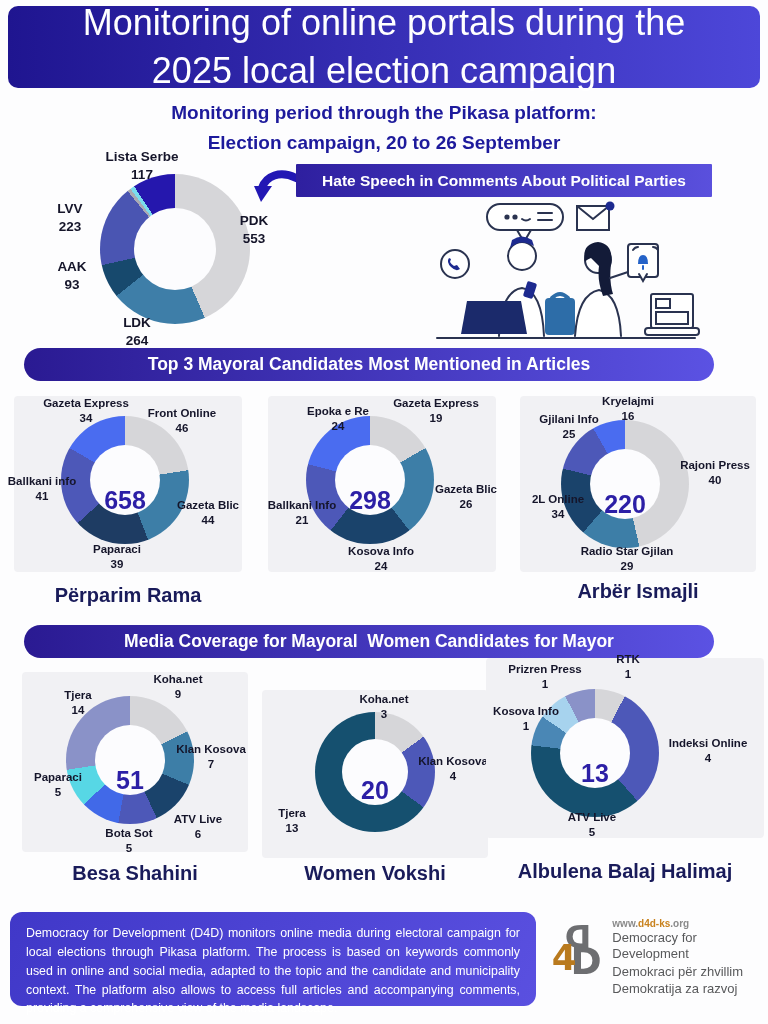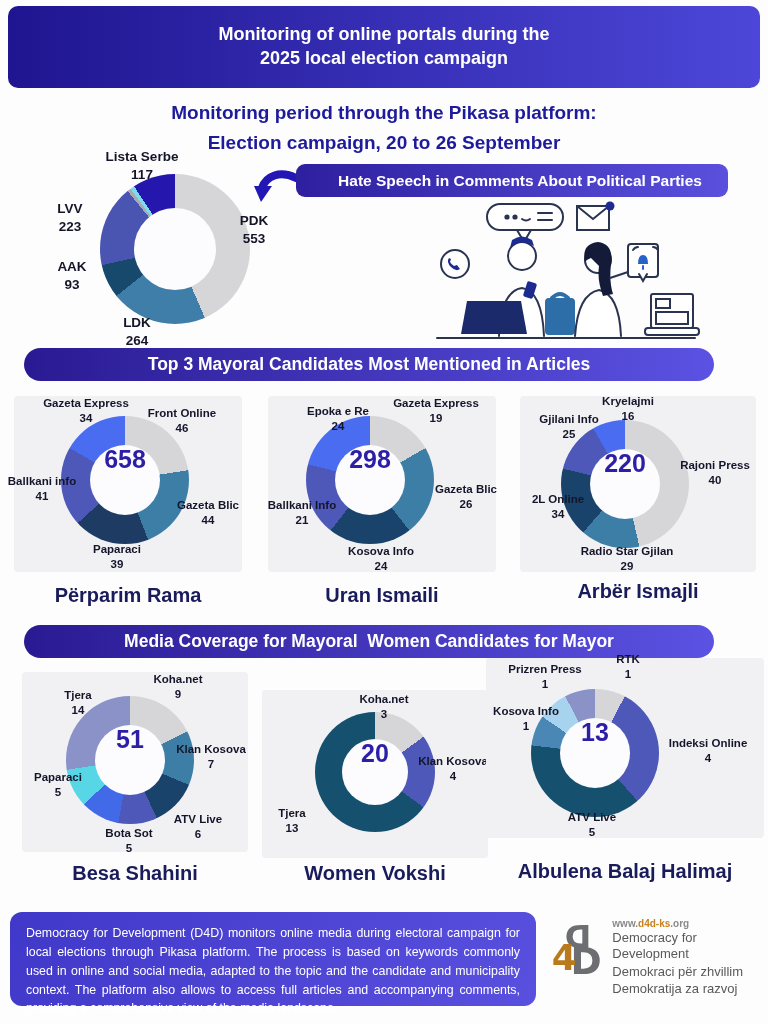--- a/index.html
+++ b/index.html
@@ -4,38 +4,38 @@
 <style>
   html,body{margin:0;padding:0;}
   body{width:768px;height:1024px;overflow:hidden;background:#fdfdfe;
        font-family:"Liberation Sans",sans-serif;position:relative;}
   .page{position:relative;width:768px;height:1024px;}
 
   
   .header-banner{position:absolute;left:8px;top:6px;width:752px;height:82px;
     border-radius:10px;background:linear-gradient(90deg,#1f1590 0%,#4d47d9 100%);
     display:flex;flex-direction:column;align-items:center;justify-content:center;}
-  .header-banner div{color:#fff;font-size:18px;font-weight:700;line-height:1.32;text-align:left;}
+  .header-banner div{color:#fff;font-size:36px;font-weight:400;line-height:1.32;text-align:left;}
 
   .subtitle{position:absolute;left:0;top:98px;width:768px;text-align:center;
     color:#1d1a9c;font-weight:700;font-size:19px;line-height:1.6;}
 
   
   .hero{position:absolute;left:0;top:148px;width:768px;height:200px;}
-  .hate-pill{position:absolute;left:296px;top:16px;width:416px;height:33px;border-radius:9px;
+  .hate-pill{position:absolute;left:296px;top:16px;width:416px;height:33px;border-radius:1px;
     background:linear-gradient(90deg,#2e1f9f,#5a50dd);display:flex;align-items:center;justify-content:center;
-    color:#fff;font-weight:700;font-size:15.5px;padding-left:16px;}
+    color:#fff;font-weight:700;font-size:15.5px;}
   .arrow-svg{position:absolute;left:252px;top:20px;}
   .illustration{position:absolute;left:425px;top:50px;}
 
   
   .chart{position:absolute;}
   .donut{position:absolute;border-radius:50%;}
   .donut .hole{position:absolute;inset:22.5%;background:#fcfcfe;border-radius:50%;
-    display:flex;align-items:flex-start;justify-content:center;}
+    display:flex;align-items:flex-end;justify-content:center;}
   .donut .val{font-weight:700;color:#2c1fa6;font-size:25px;}
   .labels{position:absolute;inset:0;pointer-events:none;}
   .slice-label{position:absolute;font-size:11.5px;font-weight:700;color:#15152a;
     text-align:center;line-height:1.3;}
   .big-labels .slice-label{font-size:13.5px;}
 
   .d0{left:100px;top:26px;width:150px;height:150px;}
   .d1{left:47px;top:20px;width:128px;height:128px;}
   .d2{left:38px;top:20px;width:128px;height:128px;}
   .d3{left:41px;top:24px;width:128px;height:128px;}
@@ -263,21 +263,20 @@
           </div>
           <div class="slice-label" style="left: 60px; top: -2px; width: 96px;">
             <div>Kryelajmi</div>
             <div>16</div>
           </div>
         </div>
     </div>
   </div>
 
   <div class="cand-name n1">Përparim Rama</div>
-  <div class="cand-name n2">Uran Ismaili</div>
   <div class="cand-name n3">Arbër Ismajli</div>
 
   <div class="section-banner sb2">Media Coverage for Mayoral  Women Candidates for Mayor</div>
 
   <div class="card c4">
     <div class="chart" style="left:0;top:0;width:226px;height:180px;">
       <div class="donut d4" style="background: conic-gradient(rgb(214, 214, 217) 0deg, rgb(214, 214, 217) 63.53deg, rgb(61, 126, 167) 63.53deg, rgb(61, 126, 167) 112.94deg, rgb(26, 67, 107) 112.94deg, rgb(26, 67, 107) 155.29deg, rgb(77, 88, 184) 155.29deg, rgb(77, 88, 184) 190.59deg, rgb(65, 105, 232) 190.59deg, rgb(65, 105, 232) 225.88deg, rgb(87, 215, 229) 225.88deg, rgb(87, 215, 229) 261.18deg, rgb(138, 146, 200) 261.18deg, rgb(138, 146, 200) 360deg);">
           <div class="hole">
             <div class="val">51</div>
           </div>

